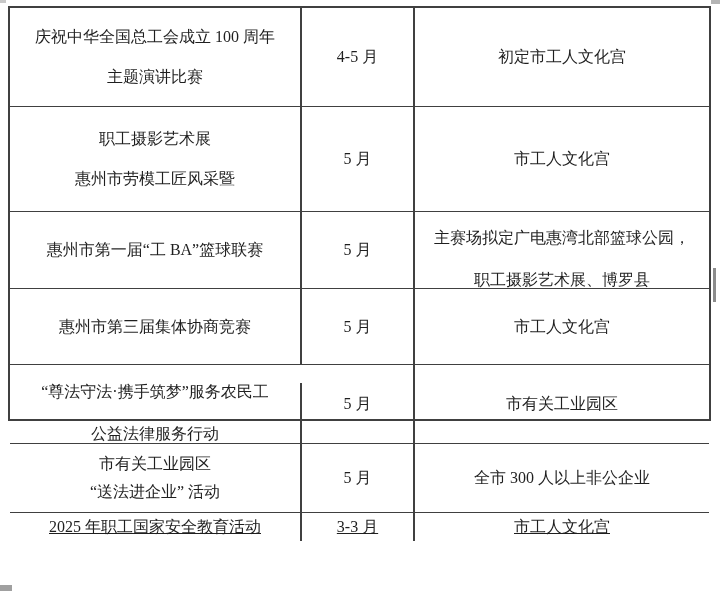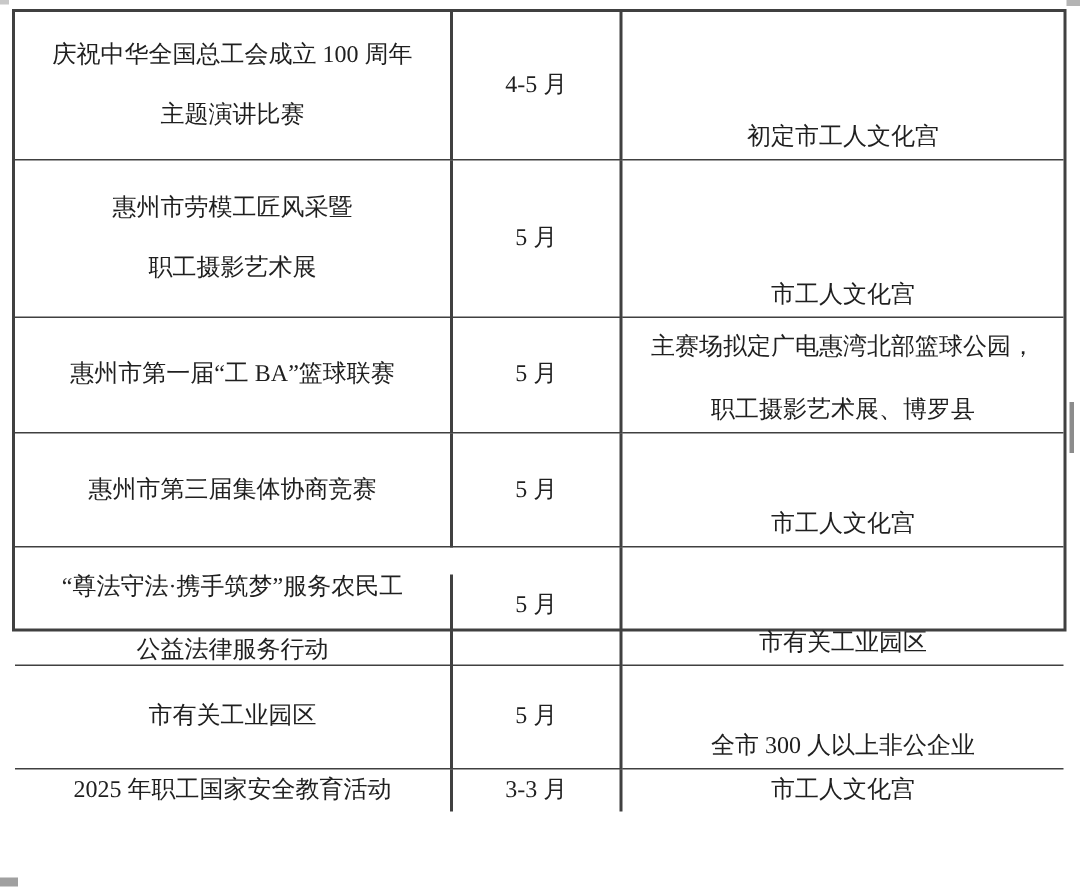--- a/index.html
+++ b/index.html
@@ -31,22 +31,22 @@
     border-bottom: 1px solid var(--border-color);
     display: flex;
     flex-direction: column;
     align-items: center;
     justify-content: center;
     text-align: center;
     font-size: 16px;
     line-height: 24px;
     padding: 2px 4px;
   }
-  .cell.c3 { border-right: none; justify-content: flex-end; }
-  .cell.r7 { border-bottom: none; }
+  .cell.c3 { border-right: none; }
+  .cell.r7 { border-bottom: none; text-decoration: underline; }
   .gap-lg { gap: 16px; }
   .gap-md { gap: 18px; margin-top: 18px; }
   .gap-sm { gap: 4px; }
   .line { white-space: nowrap; }
   .artifact { position: absolute; }
   .artifact-top-left    { left: 0;     top: 0;     width: 6px;  height: 3px;  background: #c8c8c8; }
   .artifact-top-right   { left: 711px; top: 0;     width: 9px;  height: 4px;  background: #b4b4b4; }
   .scrollbar-thumb      { left: 713px; top: 268px; width: 3px;  height: 34px; background: #8c8c8c; }
   .artifact-bottom-left { left: 0;     top: 585px; width: 12px; height: 6px;  background: #a0a0a0; }
 </style>
@@ -60,22 +60,22 @@
     <div class="line">主题演讲比赛</div>
   </div>
   <div class="cell c2 r1">
     <div class="line">4-5 月</div>
   </div>
   <div class="cell c3 r1">
     <div class="line">初定市工人文化宫</div>
   </div>
 
   <div class="cell c1 r2 gap-lg">
+    <div class="line">职工摄影艺术展</div>
     <div class="line">惠州市劳模工匠风采暨</div>
-    <div class="line">职工摄影艺术展</div>
   </div>
   <div class="cell c2 r2">
     <div class="line">5 月</div>
   </div>
   <div class="cell c3 r2">
     <div class="line">市工人文化宫</div>
   </div>
 
   <div class="cell c1 r3">
     <div class="line">惠州市第一届“工 BA”篮球联赛</div>
@@ -104,20 +104,21 @@
   </div>
   <div class="cell c2 r5">
     <div class="line">5 月</div>
   </div>
   <div class="cell c3 r5">
     <div class="line">市有关工业园区</div>
   </div>
 
   <div class="cell c1 r6 gap-sm">
     <div class="line">市有关工业园区</div>
+    <div class="line">“送法进企业” 活动</div>
   </div>
   <div class="cell c2 r6">
     <div class="line">5 月</div>
   </div>
   <div class="cell c3 r6">
     <div class="line">全市 300 人以上非公企业</div>
   </div>
 
   <div class="cell c1 r7">
     <div class="line">2025 年职工国家安全教育活动</div>

